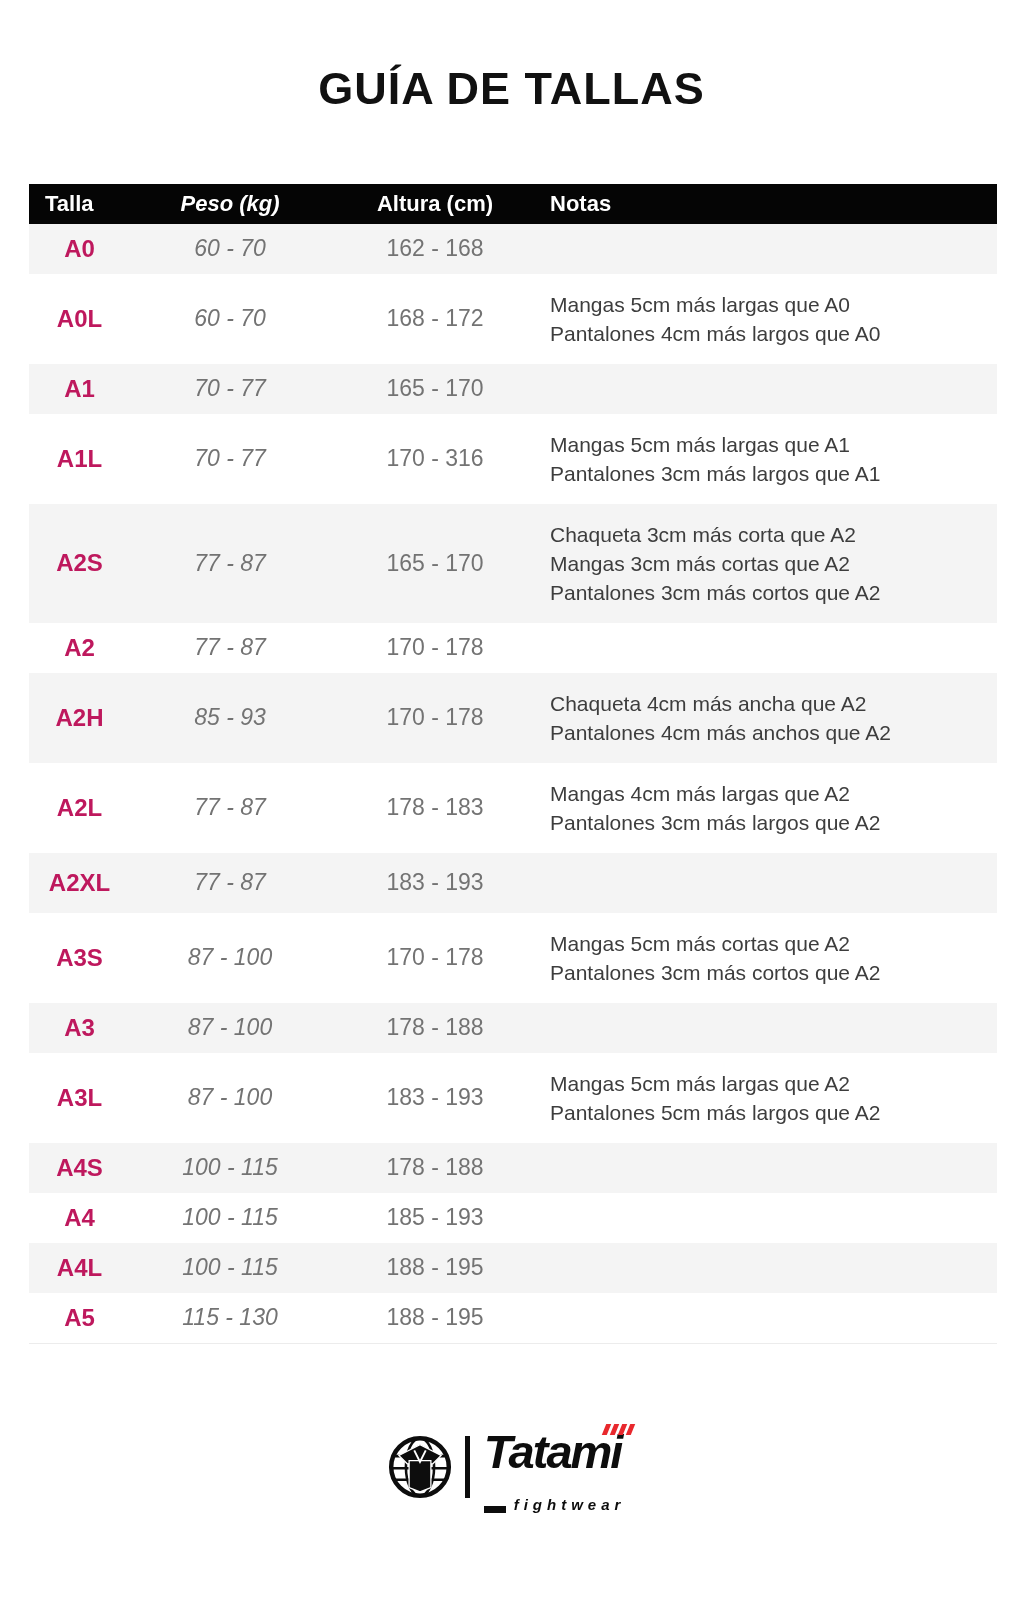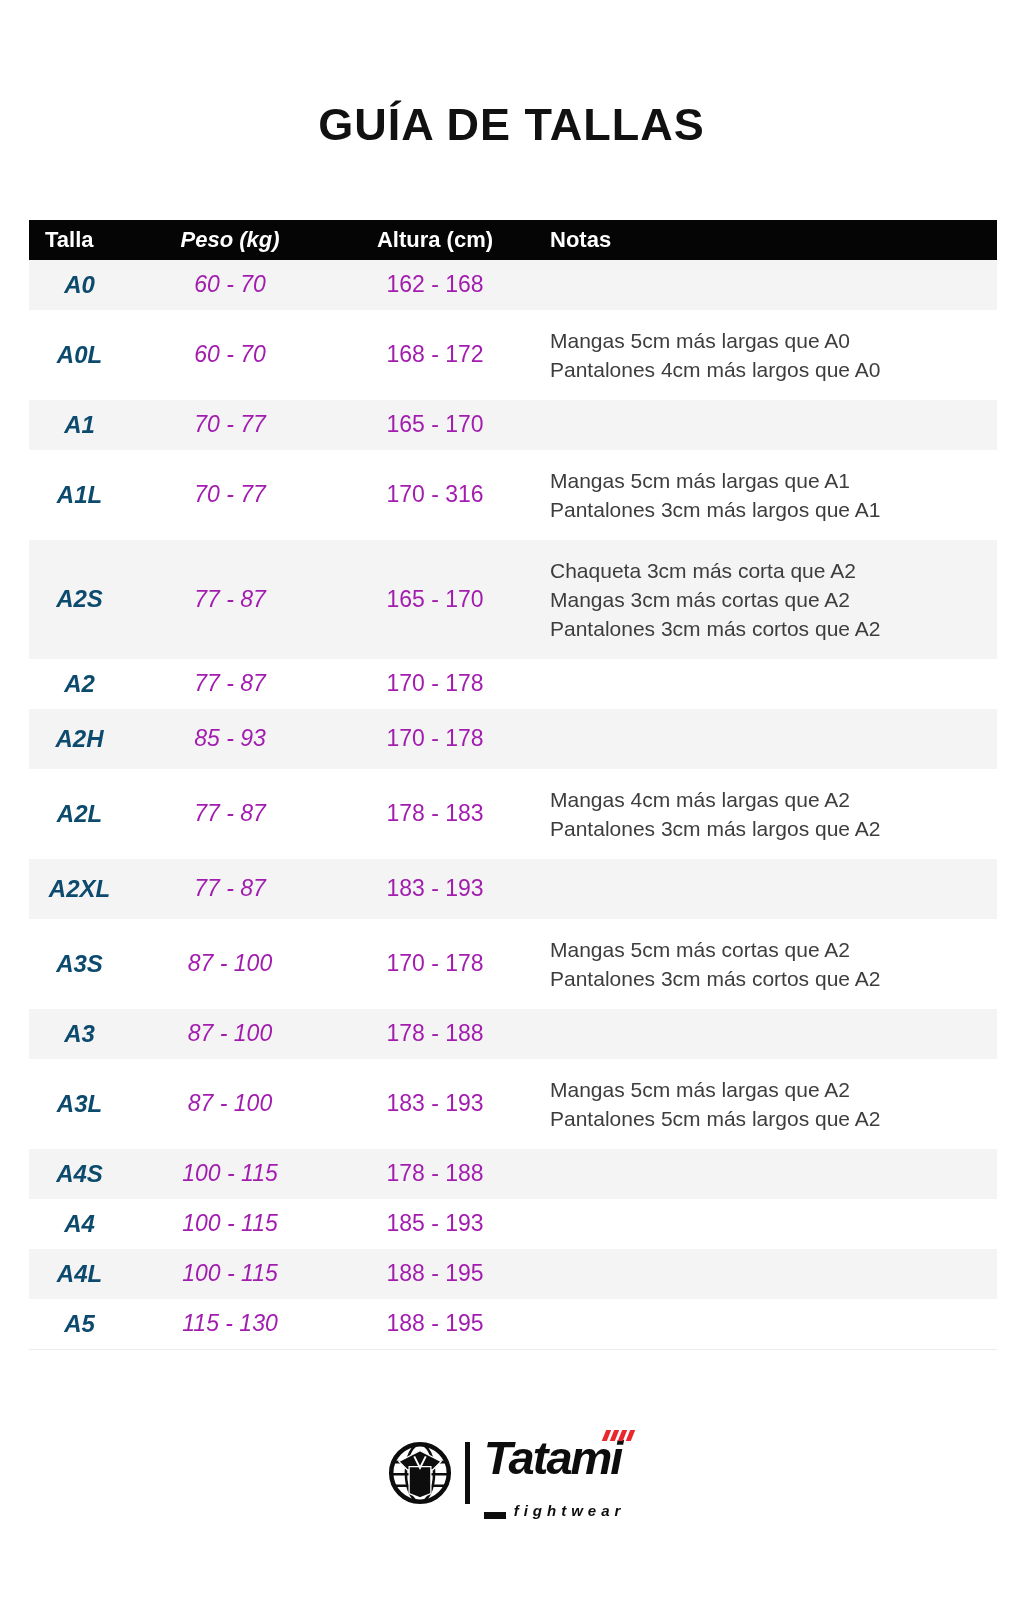--- a/index.html
+++ b/index.html
@@ -5,21 +5,21 @@
   * { margin:0; padding:0; box-sizing:border-box; }
   html,body { background:#ffffff; }
   .page {
     position:relative;
     width:1023px; height:1612px;
     background:#ffffff;
     font-family:"Liberation Sans", sans-serif;
     overflow:hidden;
   }
   .title {
-    padding-top:100px;
+    padding-top:64px;
     text-align:center;
     font-size:45px;
     font-weight:800;
     letter-spacing:1px;
     color:#111111;
     line-height:1.1;
   }
   .table {
     margin:70px 26px 0 29px;
     border-bottom:1px solid #ececec;
@@ -38,24 +38,24 @@
   .col-talla  { width:101px; flex:0 0 101px; text-align:center; }
   .col-peso   { width:200px; flex:0 0 200px; text-align:center;font-style:italic; }
   .col-altura { width:210px; flex:0 0 210px; text-align:center; }
   .col-notas  { flex:1 1 auto; text-align:left; padding-left:10px; }
   .th.col-talla { text-align:left; padding-left:16px; }
   .tbody-row { align-items:center; min-height:50px; }
   .tbody-row.alt { background:#f4f4f4; }
   .tbody-row.pad2 { padding:16px 0; }
   .tbody-row.pad3 { padding:16px 0; }
   .cell-talla {
-    font-weight:700; font-size:24px; color:#0c4a6e;font-style:italic;
+    font-weight:700; font-size:24px; color:#be185d;
   }
   .cell-peso, .cell-altura {
-    font-size:23px; color:#a21caf; font-weight:400;
+    font-size:23px; color:#737373; font-weight:400;
   }
   .cell-notas { font-size:21px; color:#3d3d3d; }
   .note-line { line-height:29px; }
   .footer {
     margin-top:78px;
     display:flex;
     justify-content:center;
     align-items:center;
   }
   .globe { width:64px; height:64px; flex:0 0 64px; }
@@ -144,20 +144,24 @@
         <div class="trow tbody-row">
           <div class="col-talla cell-talla">A2</div>
           <div class="col-peso cell-peso">77 - 87</div>
           <div class="col-altura cell-altura">170 - 178</div>
           <div class="col-notas cell-notas"></div>
         </div>
         <div class="trow tbody-row alt pad2">
           <div class="col-talla cell-talla">A2H</div>
           <div class="col-peso cell-peso">85 - 93</div>
           <div class="col-altura cell-altura">170 - 178</div>
+          <div class="col-notas cell-notas">
+            <div class="note-line">Chaqueta 4cm más ancha que A2</div>
+            <div class="note-line">Pantalones 4cm más anchos que A2</div>
+          </div>
         </div>
         <div class="trow tbody-row pad2">
           <div class="col-talla cell-talla">A2L</div>
           <div class="col-peso cell-peso">77 - 87</div>
           <div class="col-altura cell-altura">178 - 183</div>
           <div class="col-notas cell-notas">
             <div class="note-line">Mangas 4cm más largas que A2</div>
             <div class="note-line">Pantalones 3cm más largos que A2</div>
           </div>
         </div>

